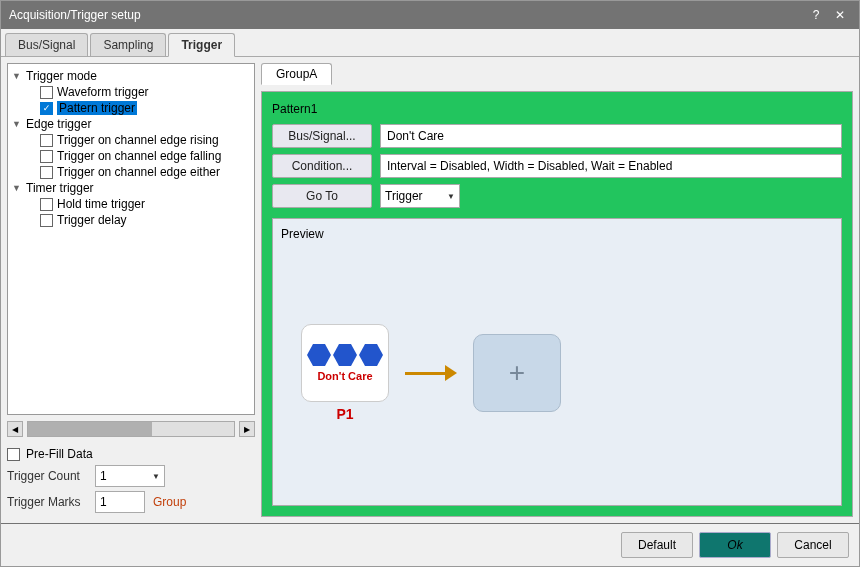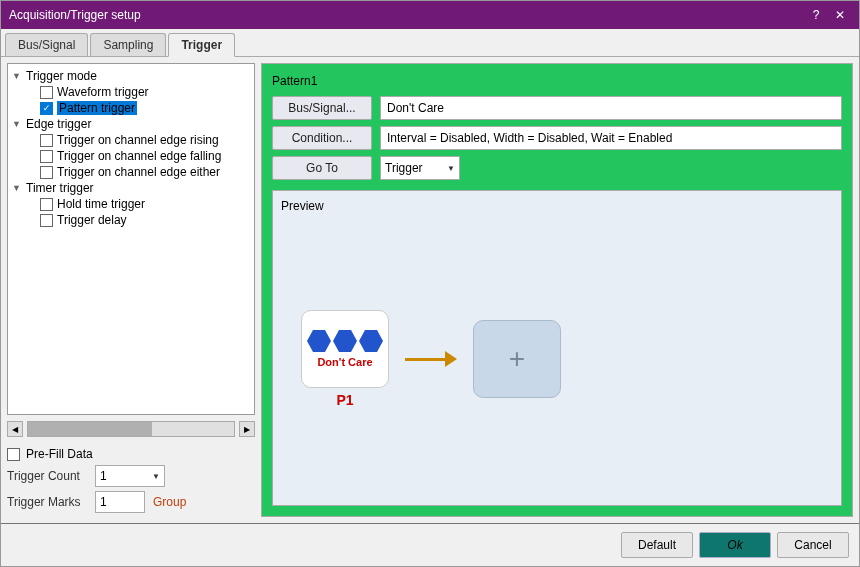--- a/index.html
+++ b/index.html
@@ -16,21 +16,21 @@
     }
     .window {
       width: 860px;
       height: 567px;
       background: #f0f0f0;
       border: 1px solid #999;
       display: flex;
       flex-direction: column;
     }
     .title-bar {
-      background: #701a75;
+      background: #737373;
       color: white;
       padding: 4px 8px;
       display: flex;
       align-items: center;
       justify-content: space-between;
       height: 28px;
       flex-shrink: 0;
     }
     .title-bar-title {
       font-size: 12px;
@@ -535,20 +535,25 @@
         <div class="form-row">
           <span class="form-label">Trigger Marks</span>
           <input class="form-input" type="text" value="1" style="">
           <span class="group-label">Group</span>
         </div>
       </div>
     </div>
 
     <div class="right-panel">
 
+      <div class="group-tab-bar">
+        <div class="group-tab active">
+          <span>GroupA</span>
+        </div>
+      </div>
 
       <div class="pattern-panel">
         <div class="pattern-title">Pattern1</div>
 
         <div class="pattern-row">
           <button class="pattern-btn">Bus/Signal...</button>
           <div class="pattern-value">Don't Care</div>
         </div>
 
         <div class="pattern-row">

